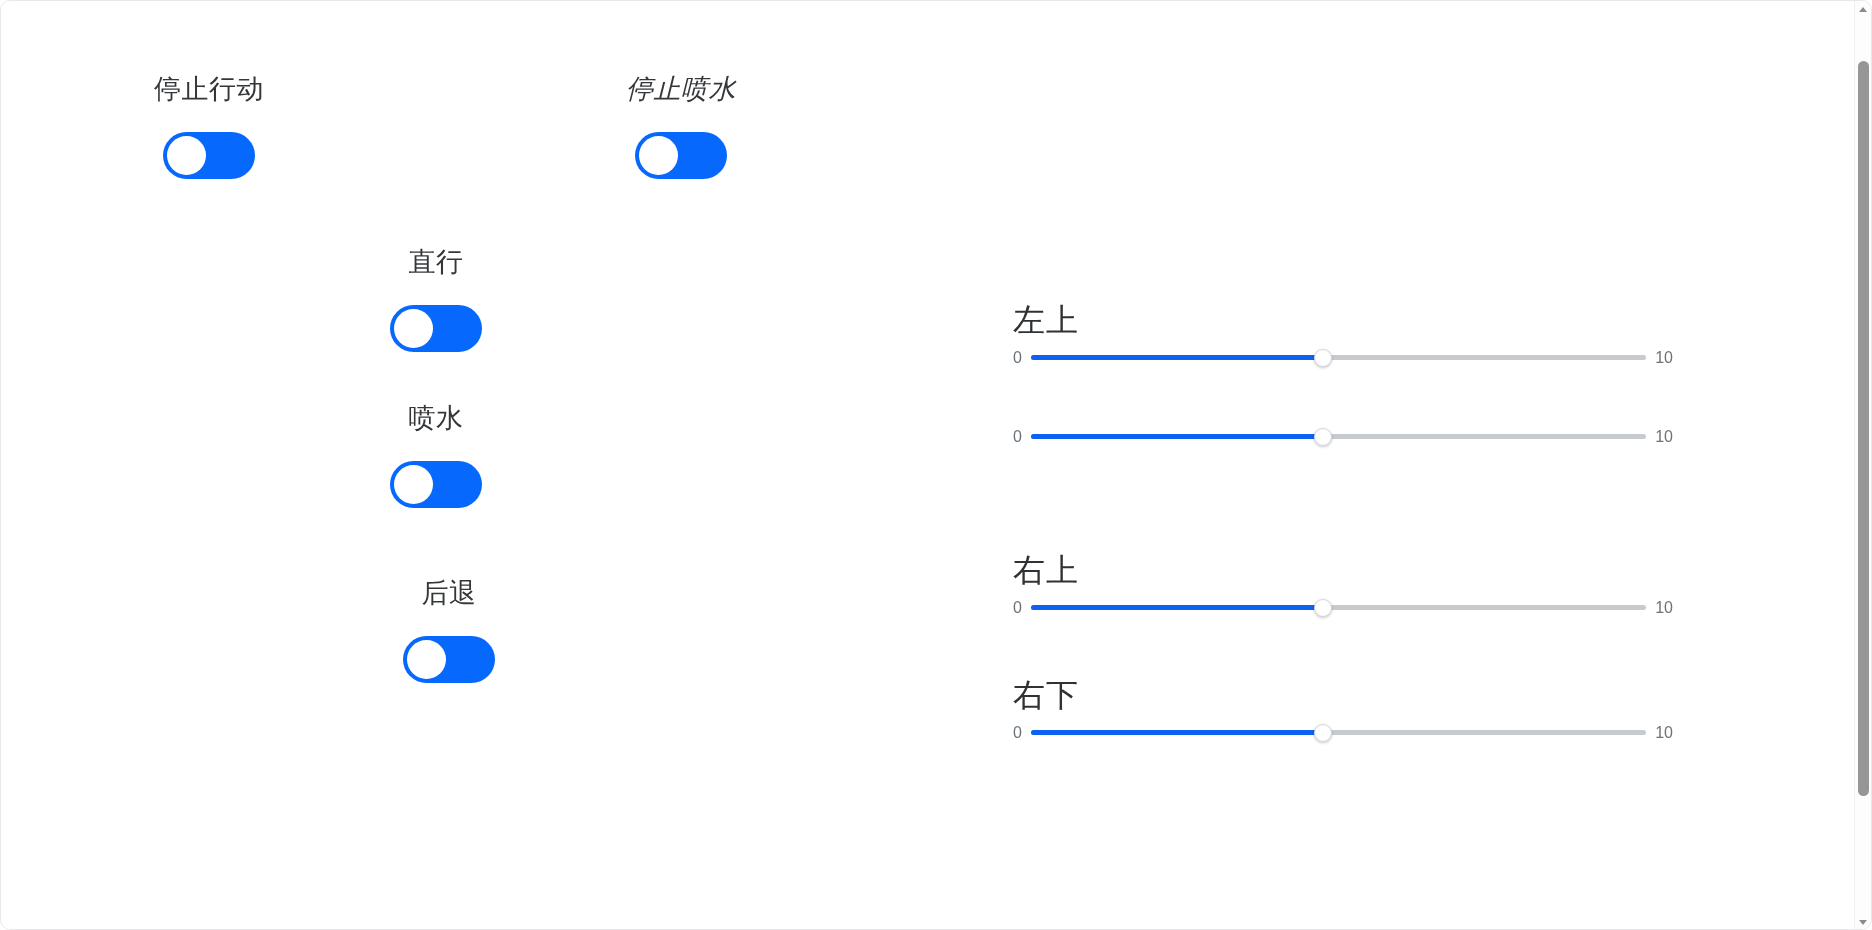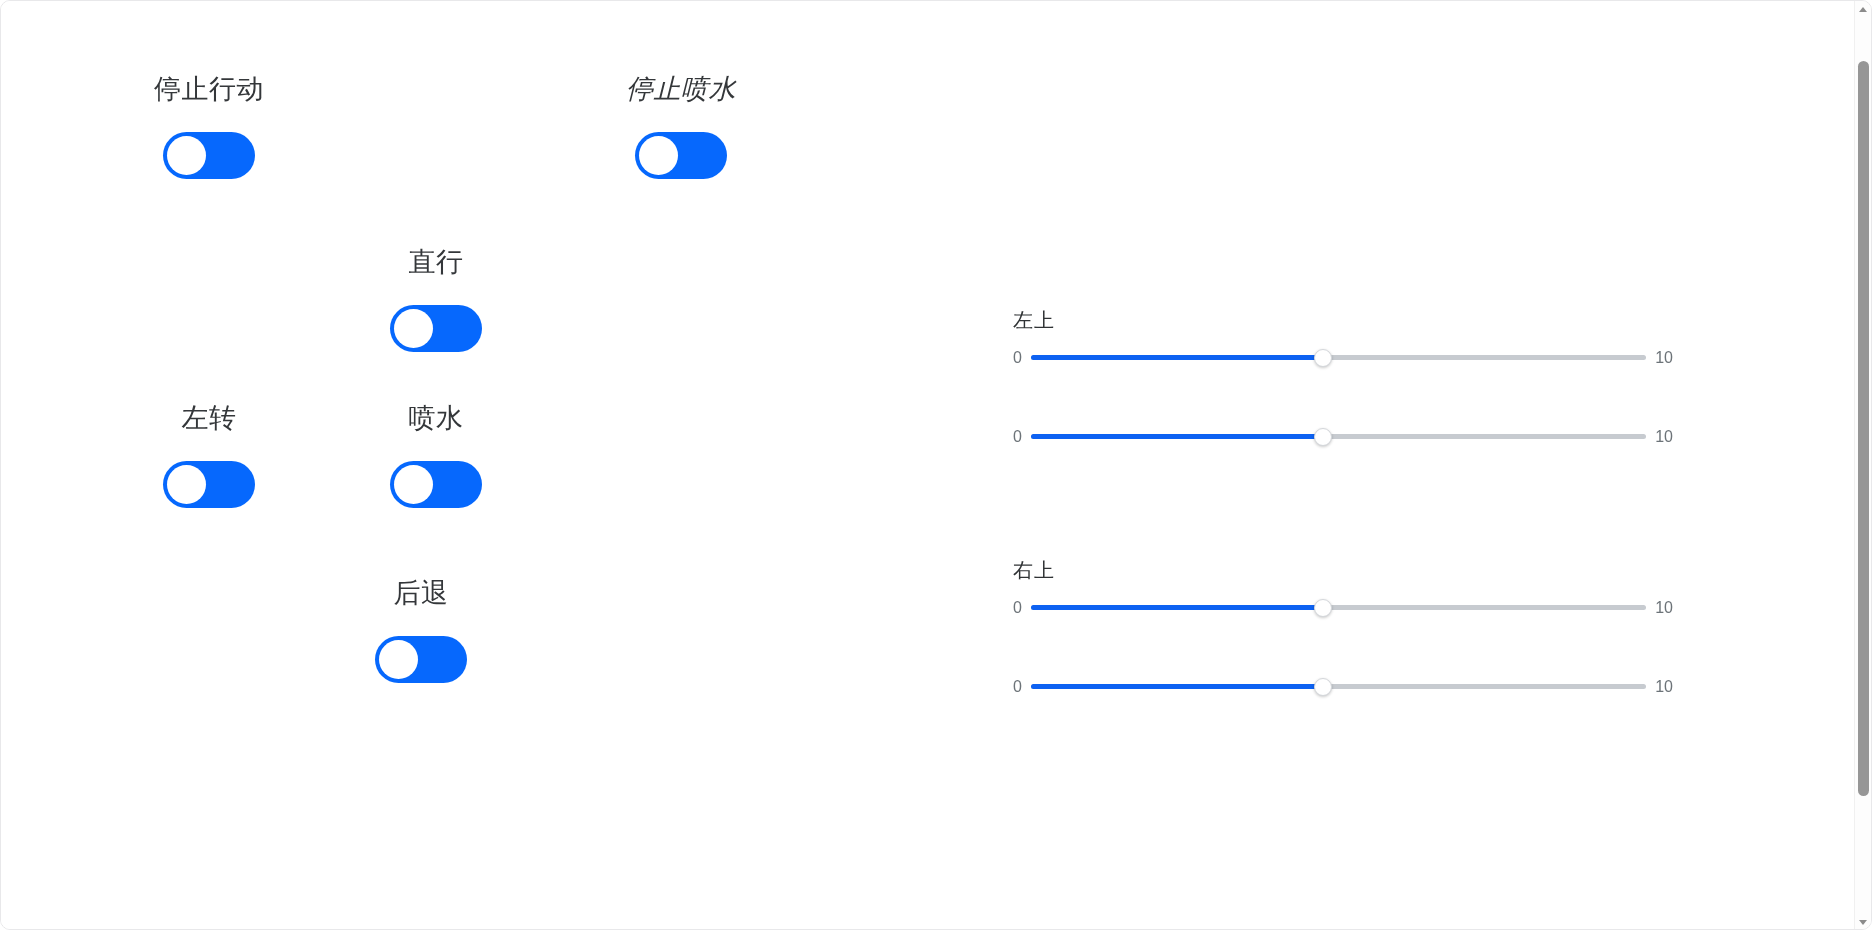--- a/index.html
+++ b/index.html
@@ -76,21 +76,21 @@
     position: absolute;
     left: 1012px;
     top: 300px;
     width: 660px;
   }
   .slider-group {
     position: relative;
     height: 125px;
   }
   .slider-label {
-    font-size: 20px;
+    font-size: 32px;
     line-height: 38px;
     color: #2f3234;
     letter-spacing: 1px;
     margin-bottom: 8px;
     white-space: nowrap;
   }
   .slider-row {
     position: relative;
     display: flex;
     align-items: center;
@@ -183,23 +183,22 @@
 <body>
 
 <div id="screen">
 
   <div id="panel">
 
     <div id="toggle-area">
         <div class="toggle-cell" style="left: 108px; top: 72px;"><div class="toggle-label">停止行动</div><div class="toggle-switch"><span class="knob"></span></div></div>
         <div class="toggle-cell" style="left: 580px; top: 72px; font-style: italic;"><div class="toggle-label">停止喷水</div><div class="toggle-switch"><span class="knob"></span></div></div>
         <div class="toggle-cell" style="left: 335px; top: 245px;"><div class="toggle-label">直行</div><div class="toggle-switch"><span class="knob"></span></div></div>
-        <div class="toggle-cell" style="left: 108px; top: 401px;"><div class="toggle-label">左转</div><div class="toggle-switch"><span class="knob"></span></div></div>
         <div class="toggle-cell" style="left: 335px; top: 401px;"><div class="toggle-label">喷水</div><div class="toggle-switch"><span class="knob"></span></div></div>
-        <div class="toggle-cell" style="left: 320px; top: 576px;"><div class="toggle-label">后退</div><div class="toggle-switch"><span class="knob"></span></div></div>
+        <div class="toggle-cell" style="left: 348px; top: 576px;"><div class="toggle-label">后退</div><div class="toggle-switch"><span class="knob"></span></div></div>
       </div>
 
     <div id="slider-area">
         <div class="slider-group">
           <div class="slider-label">左上</div>
           <div class="slider-row">
             <span class="slider-min">0</span>
             <div class="slider-track-wrap">
               <div class="slider-track"></div>
               <div class="slider-fill" style="width: 47.5%;"></div>
@@ -225,20 +224,21 @@
             <span class="slider-min">0</span>
             <div class="slider-track-wrap">
               <div class="slider-track"></div>
               <div class="slider-fill" style="width: 47.5%;"></div>
               <div class="slider-thumb" style="left: 47.5%;"></div>
             </div>
             <span class="slider-max">10</span>
           </div>
         </div>
         <div class="slider-group">
+          <div class="slider-label">右下</div>
           <div class="slider-row">
             <span class="slider-min">0</span>
             <div class="slider-track-wrap">
               <div class="slider-track"></div>
               <div class="slider-fill" style="width: 47.5%;"></div>
               <div class="slider-thumb" style="left: 47.5%;"></div>
             </div>
             <span class="slider-max">10</span>
           </div>
         </div>

